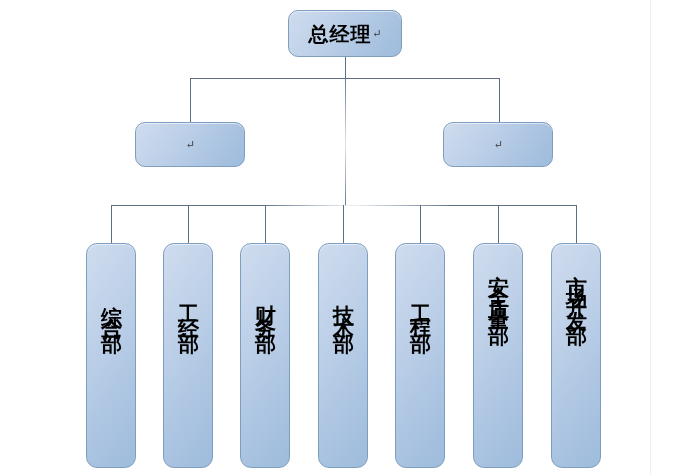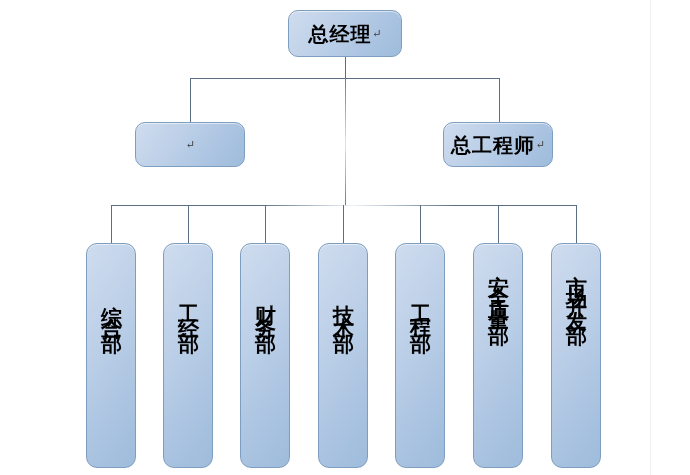--- a/index.html
+++ b/index.html
@@ -131,21 +131,20 @@
   <div class="node horizontal" style="left:288px; top:10px; width:114px; height:47px;">
     <span class="node-label">总经理</span>
     <span class="mark">↵</span>
   </div>
 
   <div class="node horizontal" style="left:135px; top:122px; width:110px; height:45px;">
     <span class="mark">↵</span>
   </div>
 
   <div class="node horizontal" style="left:443px; top:122px; width:110px; height:45px;">
-    <span class="node-label">总工程师</span>
     <span class="mark">↵</span>
   </div>
 
   <div class="node vertical" style="left:86px; top:243px; width:50px; height:225px;">
     <span class="node-label">综合部</span>
   </div>
 
   <div class="node vertical" style="left:163px; top:243px; width:50px; height:225px;">
     <span class="node-label">工经部</span>
   </div>

